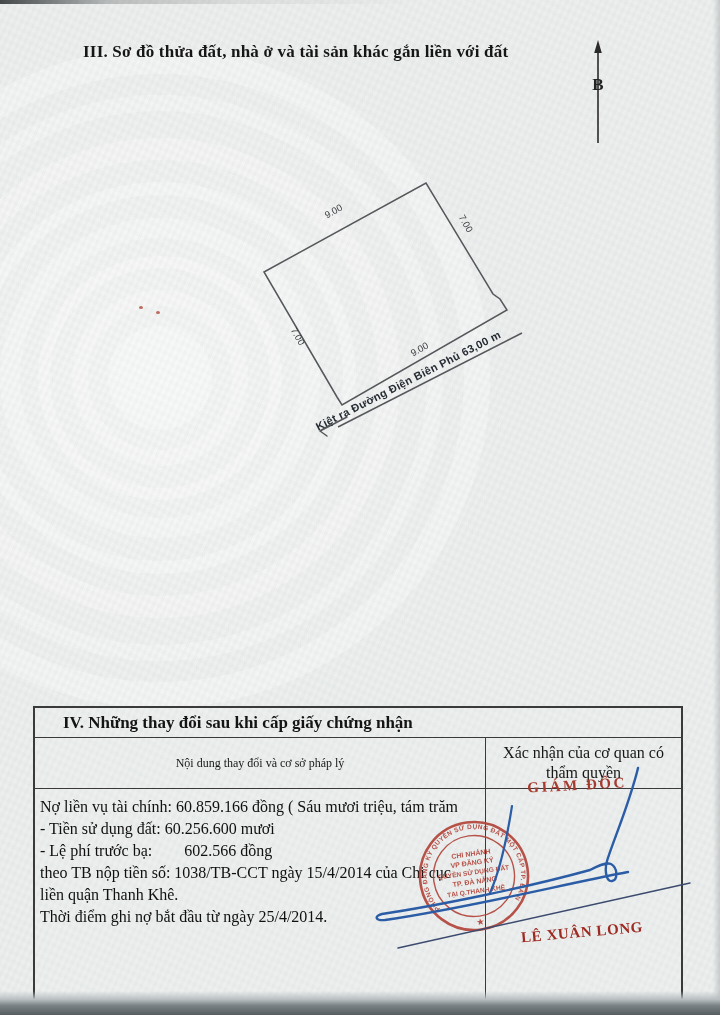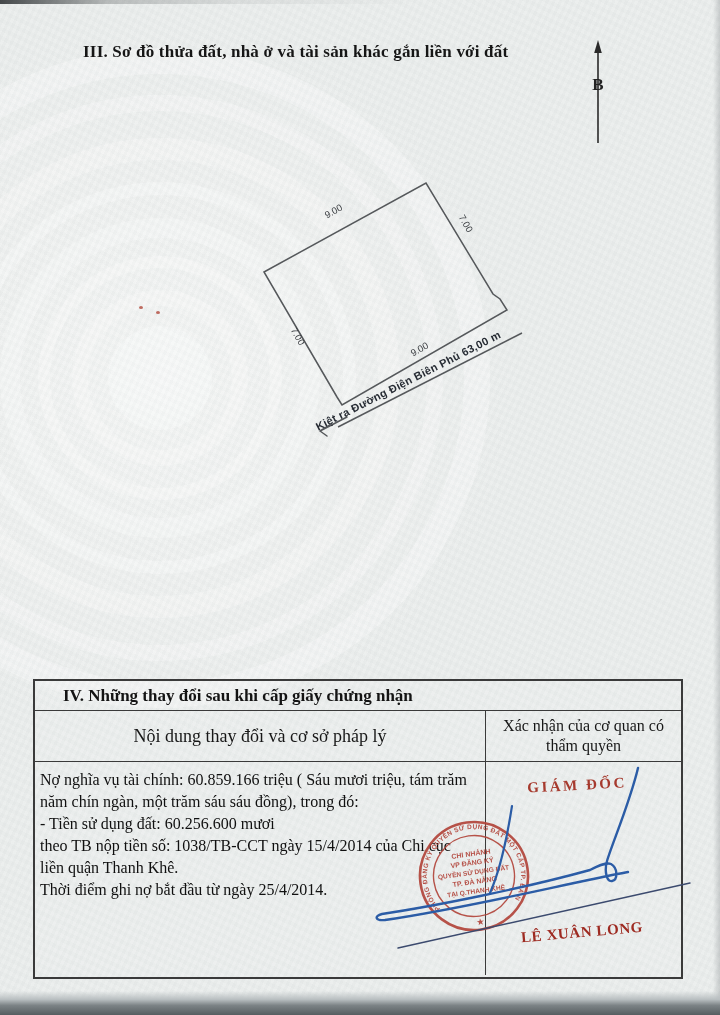--- a/index.html
+++ b/index.html
@@ -39,29 +39,29 @@
 
   .title{position:absolute;left:66px;top:25px;width:470px;margin:17px;
     font-size:17px;font-weight:bold;letter-spacing:.2px;color:#161616;}
 
   .north{position:absolute;left:578px;top:38px;}
   .diagram{position:absolute;left:250px;top:168px;}
   .dimlabel{font-family:"Liberation Sans", sans-serif;font-size:9.5px;fill:#3b3e42;}
   .roadlabel{font-family:"Liberation Sans", sans-serif;font-size:11px;font-weight:600;
     fill:#262b33;letter-spacing:.3px;}
 
-  .tbl{position:absolute;left:33px;top:679px;width:650px;height:300px;
+  .tbl{position:absolute;left:33px;top:706px;width:650px;height:300px;
     border:2px solid #3a3a3a;box-sizing:border-box;background:rgba(255,255,255,.06);}
   .row1{height:30px;border-bottom:1.6px solid #3a3a3a;display:flex;align-items:center;
     padding-left:28px;box-sizing:border-box;font-size:17px;font-weight:bold;color:#141414;}
   .row2{height:51px;border-bottom:1.6px solid #3a3a3a;display:flex;box-sizing:border-box;}
   .row3{display:flex;height:213px;box-sizing:border-box;}
   .cell-l{width:450px;box-sizing:border-box;}
   .cell-r{flex:1;border-left:1.6px solid #3a3a3a;box-sizing:border-box;position:relative;}
-  .row2 .cell-l{display:flex;align-items:center;justify-content:center;font-size:18px;color:#171717;}
+  .row2 .cell-l{display:flex;align-items:center;justify-content:center;font-size:12px;color:#171717;}
   .row2 .cell-r{display:flex;align-items:center;justify-content:center;text-align:center;
     font-size:16px;line-height:1.25;padding:2px 14px;color:#171717;}
   .content{padding:7px 0 0 5px;font-size:16px;line-height:22px;color:#101010;}
   .content .ln{white-space:pre;}
 
   .giamdoc{position:absolute;left:511px;top:777px;width:132px;text-align:center;
     font-size:15px;font-weight:bold;letter-spacing:2.5px;color:#a63a2e;
     transform:rotate(-3deg);z-index:6;}
   .signname{position:absolute;left:515px;top:924px;width:134px;text-align:center;
     font-size:15px;font-weight:bold;letter-spacing:.6px;color:#9e2b22;
@@ -111,23 +111,23 @@
   <div class="tbl">
     <div class="row1">
       <span>IV. Những thay đổi sau khi cấp giấy chứng nhận</span>
     </div>
     <div class="row2">
       <div class="cell-l">Nội dung thay đổi và cơ sở pháp lý</div>
       <div class="cell-r">Xác nhận của cơ quan có thẩm quyền</div>
     </div>
     <div class="row3">
       <div class="cell-l content">
-        <div class="ln">Nợ nghĩa vụ tài chính: 60.859.166 triệu ( Sáu mươi triệu, tám trăm</div>
-        <div class="ln">năm chín ngàn, một trăm sáu sáu đồng), trong đó:</div>
+        <div class="ln">Nợ liền vụ tài chính: 60.859.166 đồng ( Sáu mươi triệu, tám trăm</div>
         <div class="ln">- Tiền sử dụng đất: 60.256.600 mươi</div>
+        <div class="ln">- Lệ phí trước bạ:        602.566 đồng</div>
         <div class="ln">theo TB nộp tiền số: 1038/TB-CCT ngày 15/4/2014 của Chi cục</div>
         <div class="ln">liền quận Thanh Khê.</div>
         <div class="ln">Thời điểm ghi nợ bắt đầu từ ngày 25/4/2014.</div>
       </div>
       <div class="cell-r"></div>
     </div>
   </div>
 
   <div class="giamdoc">GIÁM ĐỐC</div>
   <div class="signname">LÊ XUÂN LONG</div>

